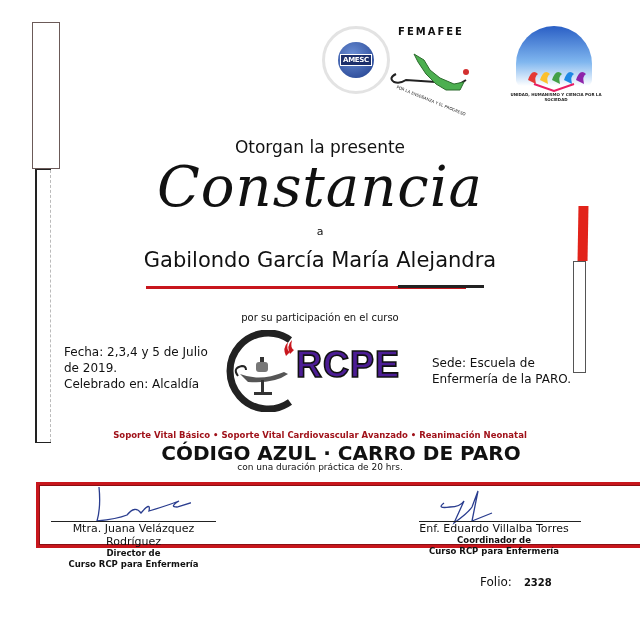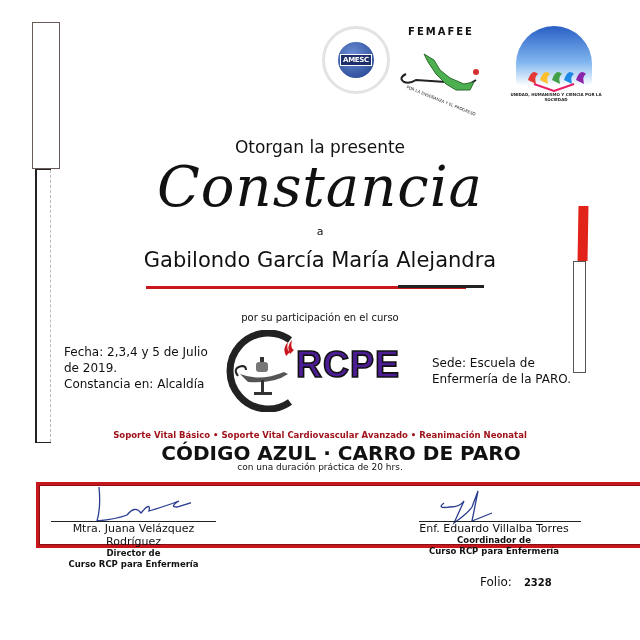--- a/index.html
+++ b/index.html
@@ -9,21 +9,21 @@
   .bar-left-top{left:32px;top:22px;width:28px;height:147px;border:1px solid #6b5a58;box-sizing:border-box;}
   .bar-left-bottom{left:35px;top:169px;width:16px;height:274px;border-left:2px solid #222;border-bottom:1px solid #222;border-top:1px solid #222;box-sizing:border-box;}
   .bar-left-dash{left:50px;top:170px;width:0;height:272px;border-left:1px dashed #bbb;}
   .bar-right-red{left:578px;top:206px;width:10px;height:55px;background:#e2231a;transform:skewX(-1deg);}
   .bar-right-white{left:573px;top:261px;width:13px;height:112px;border:1px solid #555;box-sizing:border-box;background:#fff;}
   
   .logo{position:absolute;}
   .amesc{left:322px;top:26px;width:68px;height:68px;border-radius:50%;border:3px solid #e3e3e3;box-sizing:border-box;display:flex;align-items:center;justify-content:center;}
   .amesc .core{width:36px;height:36px;border-radius:50%;background:radial-gradient(circle at 40% 35%,#6b8fd6,#1d3b8a);display:flex;align-items:center;justify-content:center;}
   .amesc .core span{background:#1c2f6b;color:#fff;font-size:7px;font-weight:bold;padding:1px 2px;border:1px solid #fff;letter-spacing:-.3px;}
-  .femafee{left:396px;top:22px;width:90px;height:90px;}
+  .femafee{left:386px;top:22px;width:90px;height:90px;}
   .femafee .title{position:absolute;left:0;width:100%;top:4px;text-align:center;font-size:10px;font-weight:bold;letter-spacing:2px;color:#111;}
   .femafee .motto{position:absolute;left:8px;top:76px;font-size:4px;color:#222;transform:rotate(22deg);}
   .fmec{left:506px;top:20px;width:96px;height:90px;}
   .fmec .dome{position:absolute;left:10px;top:6px;width:76px;height:60px;border-radius:38px 38px 6px 6px;background:linear-gradient(#2a5fc5,#7fb6ef 60%,#fff);}
   .fmec .motto{position:absolute;left:2px;top:72px;width:96px;font-size:4px;font-weight:bold;text-align:center;color:#222;}
   
   .center{left:0;width:640px;text-align:center;}
   .otorgan{top:137px;font-size:17px;}
   .constancia{top:154px;font-family:"DejaVu Serif","Liberation Serif",serif;font-style:italic;font-size:56px;letter-spacing:1px;}
   .a-text{top:225px;font-size:11px;}
@@ -86,21 +86,21 @@
 <div class="abs center constancia">Constancia</div>
 <div class="abs center a-text">a</div>
 <div class="abs center recipient">Gabilondo García María Alejandra</div>
 <div class="abs name-line-red"></div>
 <div class="abs name-line-black"></div>
 <div class="abs center participacion">por su participación en el curso</div>
 
 <div class="abs fecha">
   <div>Fecha: 2,3,4 y 5 de Julio</div>
   <div>de 2019.</div>
-  <div>Constancia en: Alcaldía</div>
+  <div>Celebrado en: Alcaldía</div>
 </div>
 
 <div class="abs rcpe-logo">
   <svg width="90" height="82" style="position:absolute;left:0;top:0">
     <path d="M66 10 A38 38 0 1 0 66 72" fill="none" stroke="#222" stroke-width="7"></path>
     <path d="M14 46 q-6 -8 4 -10 q4 0 4 4" fill="none" stroke="#222" stroke-width="2"></path>
     <path d="M16 44 q20 8 44 -2 l4 2 q-14 10 -40 8 z" fill="#555"></path>
     <rect x="32" y="32" width="12" height="10" rx="3" fill="#777"></rect>
     <rect x="36" y="27" width="4" height="5" fill="#333"></rect>
     <rect x="37" y="50" width="3" height="12" fill="#333"></rect>

